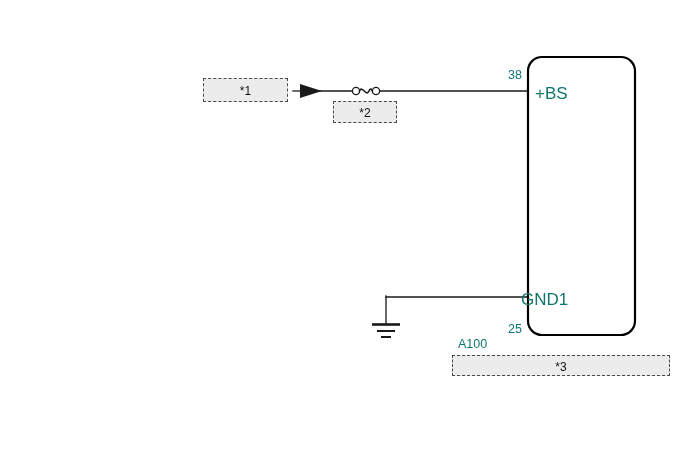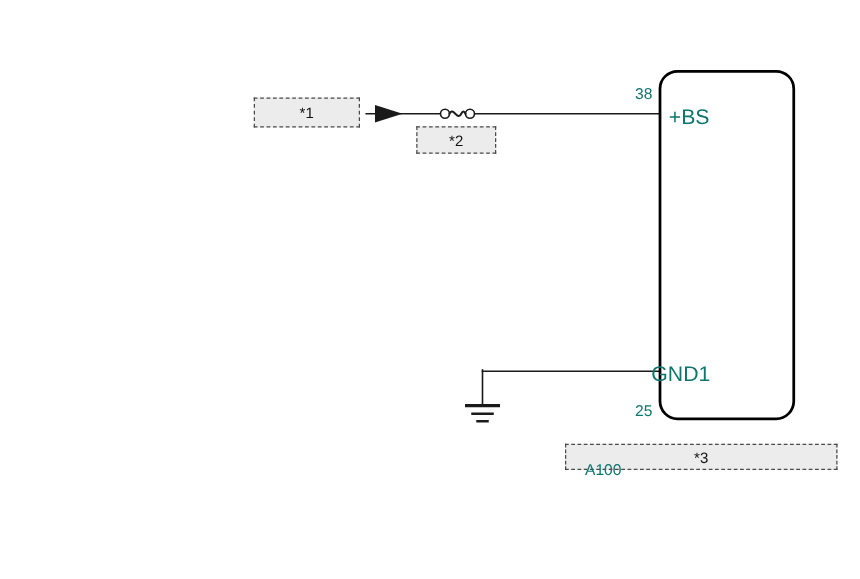--- a/index.html
+++ b/index.html
@@ -141,15 +141,15 @@
   </div>
 
   <div class="txt txt-pin" style="left:508px; top:69px;">38</div>
 
   <div class="txt txt-pin" style="left:508px; top:275px;margin-top:48px;">25</div>
 
   <div class="txt txt-term" style="left:535px; top:85px;">+BS</div>
 
   <div class="txt txt-term" style="left:521px; top:291px;">GND1</div>
 
-  <div class="txt txt-conn-id" style="left:468px; top:338px;margin-top:32px;">A100</div>
+  <div class="txt txt-conn-id" style="left:458px; top:338px;">A100</div>
 
 </div>
 
 </body></html>

